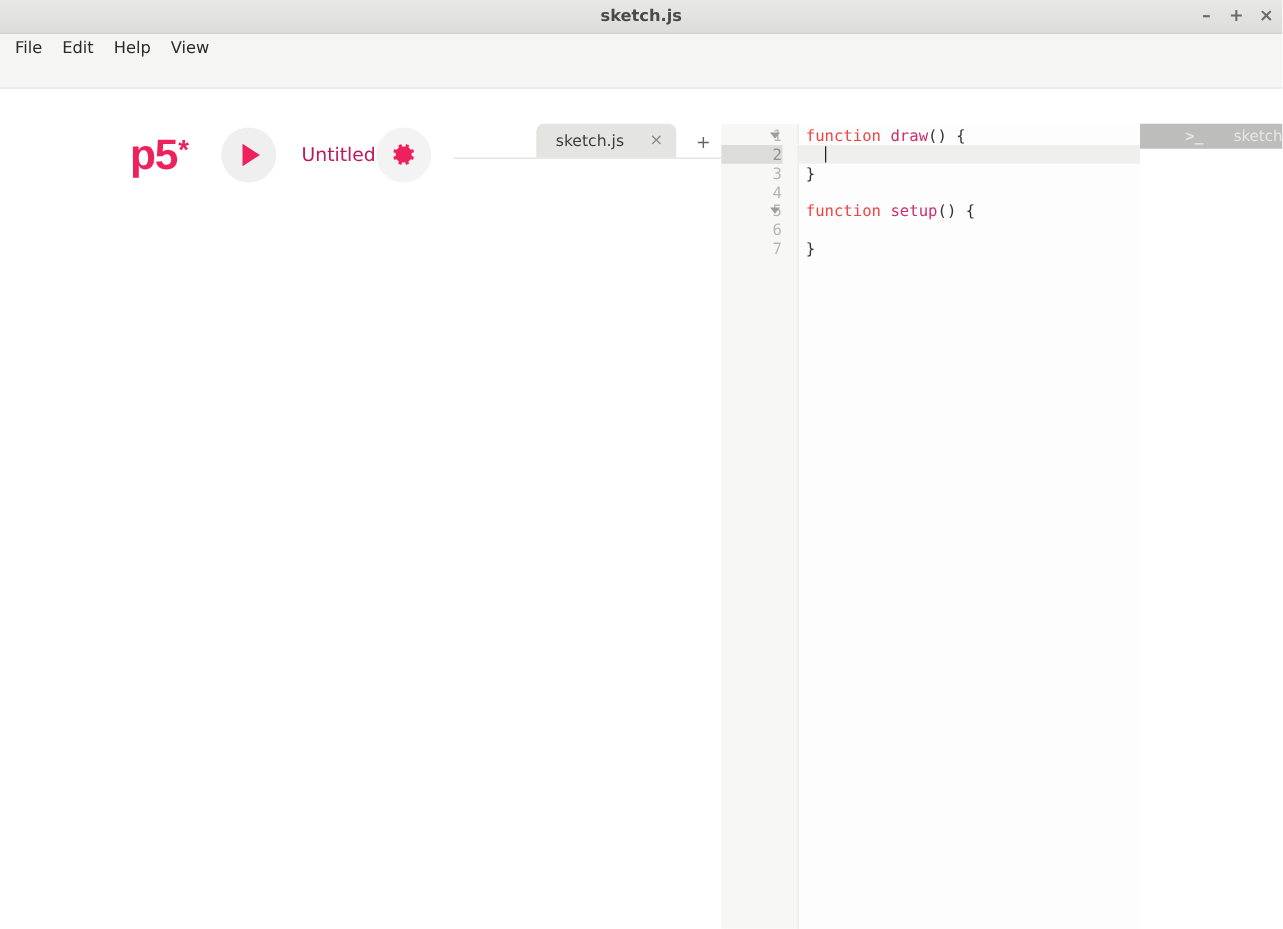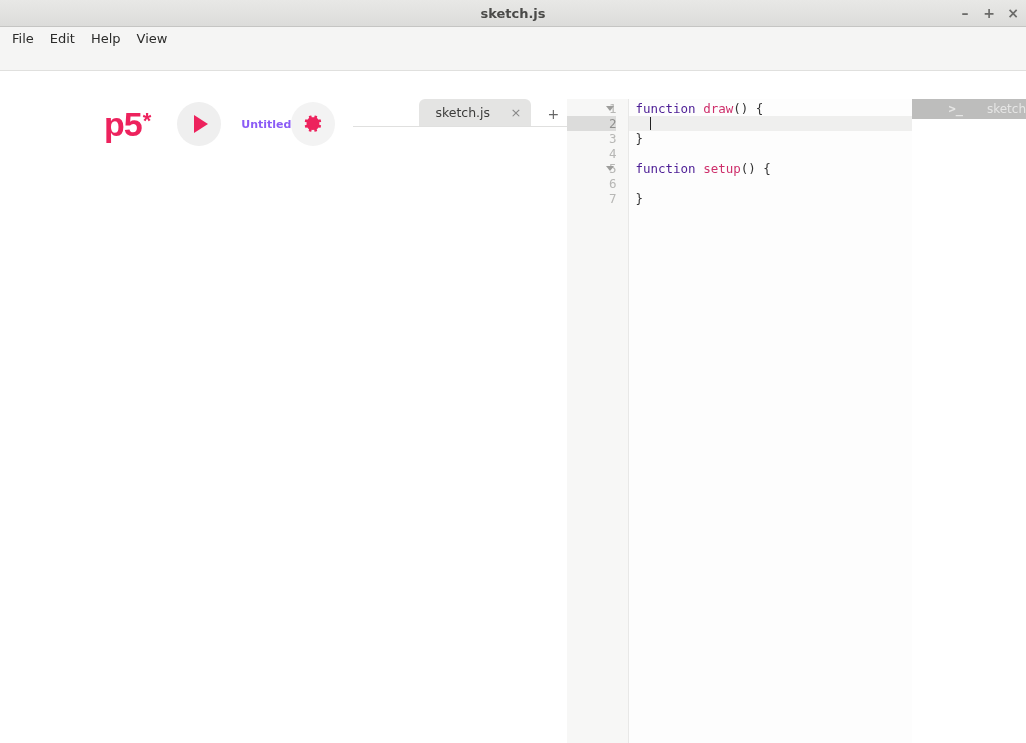--- a/index.html
+++ b/index.html
@@ -96,23 +96,23 @@
   }
   .play-triangle {
     width: 0; height: 0;
     border-left: 14px solid #ed225d;
     border-top: 9px solid transparent;
     border-bottom: 9px solid transparent;
     margin-left: 3px;
   }
   
   .sketch-name {
-    font-size: 11px;
-    color: #8b5cf6;
-    font-weight: 700;
+    font-size: 15px;
+    color: #be185d;
+    font-weight: 400;
   }
   .spacer { flex: 1; }
   
   .settings-btn {
     width: 44px; height: 44px;
     border-radius: 50%;
     background: #f3f3f3;
     display: flex; align-items: center; justify-content: center;
     cursor: pointer;
     margin-right: 6px;
@@ -194,21 +194,21 @@
     position: relative;
     border-left: 1px solid #e8e8e7;
   }
   .code-line {
     height: 15px;
     padding-left: 6px;
     white-space: pre;
     color: #333;
   }
   .code-line.current { background: #efefee; }
-  .kw { color: #4c1d95; }
+  .kw { color: #ef4444; }
   .fn { color: #ce2f6b; }
   .punct { color: #333; }
   .cursor {
     display: inline-block;
     width: 1px; height: 13px;
     background: #222;
     vertical-align: top;
     margin-top: 1px;
   }
   

